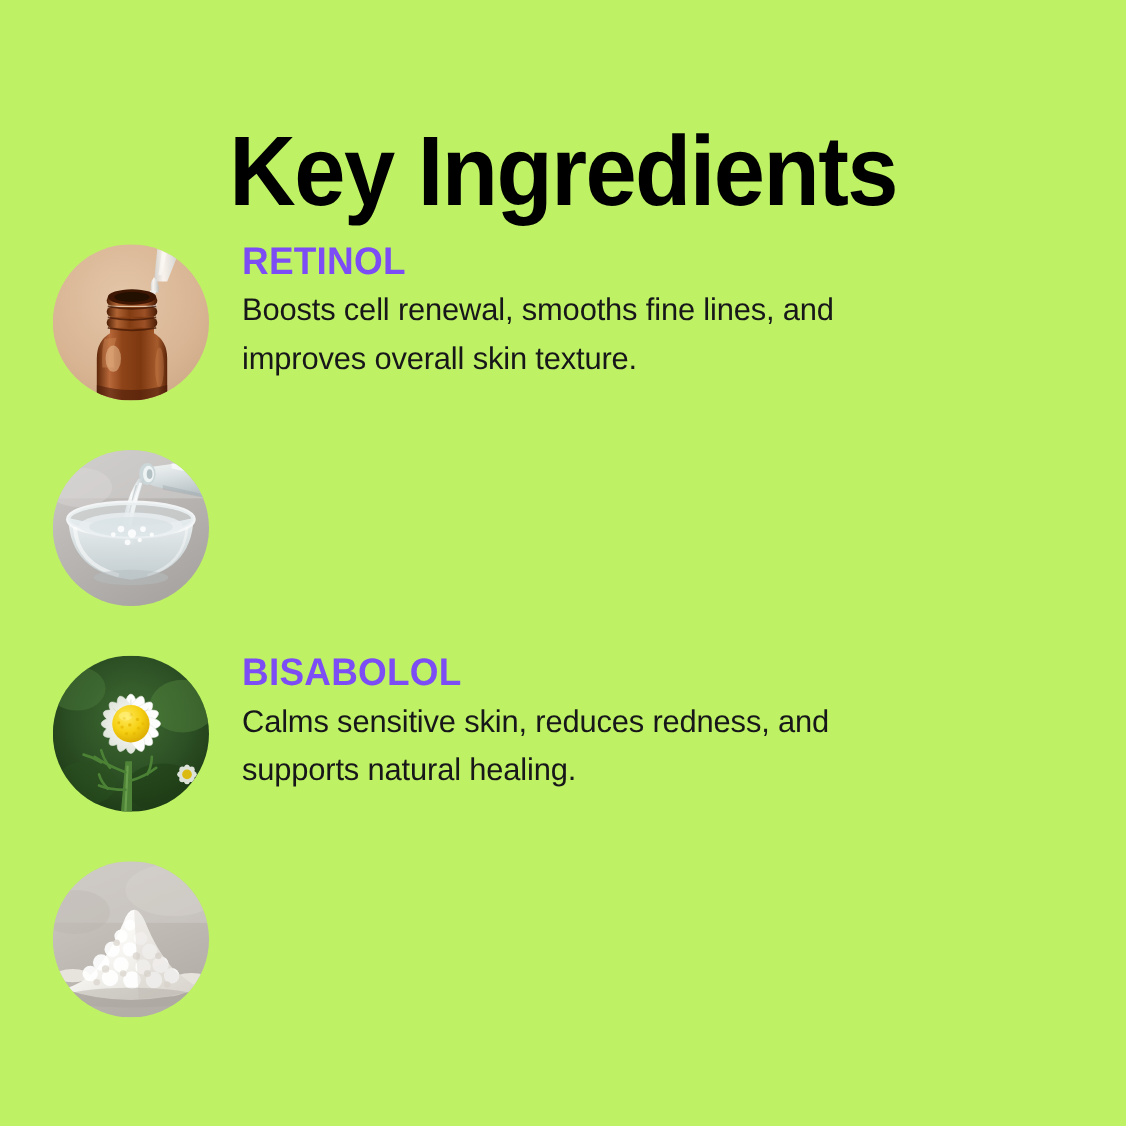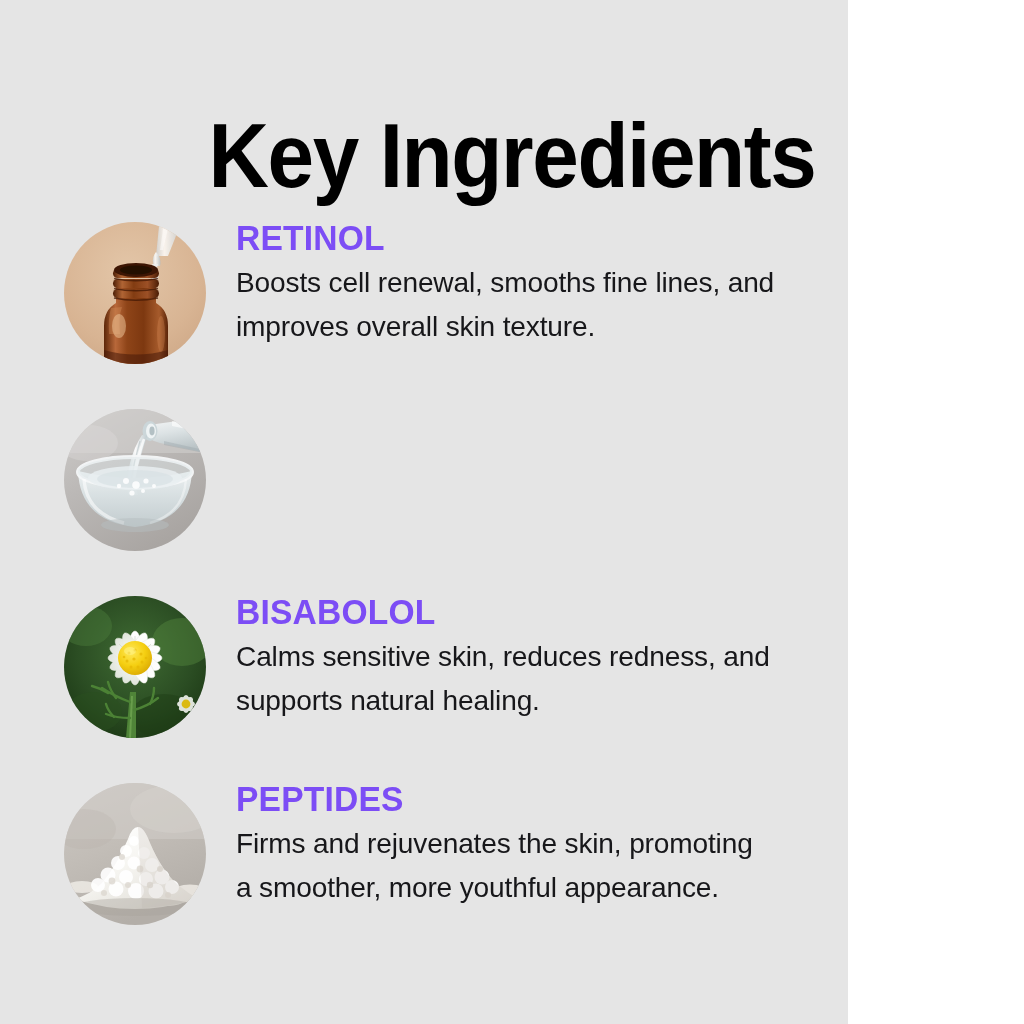--- a/index.html
+++ b/index.html
@@ -11,23 +11,23 @@
     width: 1024px;
     height: 1024px;
     background: #ffffff;
     font-family: "Liberation Sans", sans-serif;
     overflow: hidden;
     position: relative;
   }
 
   .poster {
     position: relative;
-    width: 848px;
+    width: 1024px;
     height: 1024px;
-    background: #e5e5e5;
+    background: #bef264;
     box-sizing: border-box;
   }
 
   
   .title {
     position: absolute;
     left: 0;
     top: 48px;
     width: 1024px;
     text-align: center;
@@ -46,21 +46,20 @@
   .rows {
     position: absolute;
     left: 0;
     top: 210px;
     width: 1024px;
   }
   .row {
     position: relative;
     height: 187px;
     box-sizing: border-box;
-    margin-left: 16px;
   }
 
   .thumb {
     position: absolute;
     left: 48px;
     top: 12px;
     width: 142px;
     height: 142px;
     border-radius: 50%;
     overflow: hidden;
@@ -410,23 +409,16 @@
             <circle cx="86" cy="102" r="3.2"></circle>
             <circle cx="40" cy="110" r="3"></circle>
             <circle cx="104" cy="112" r="3"></circle>
           </g>
 
           <path d="M74 44 Q80 44 86 60 Q98 88 114 102 Q124 110 134 116 Q104 124 78 125 Z" fill="#cdc8c0" opacity="0.3"></path>
 
           <ellipse cx="71" cy="124" rx="62" ry="9" fill="#a7a29c" opacity="0.4"></ellipse>
         </svg>
       </div>
-      <div class="textblock">
-        <div class="ing-name">PEPTIDES</div>
-        <p class="ing-desc">
-          <span>Firms and rejuvenates the skin, promoting</span>
-          <span class="l2">a smoother, more youthful appearance.</span>
-        </p>
-      </div>
     </div>
 
   </div>
 </div>
 
 </body></html>

